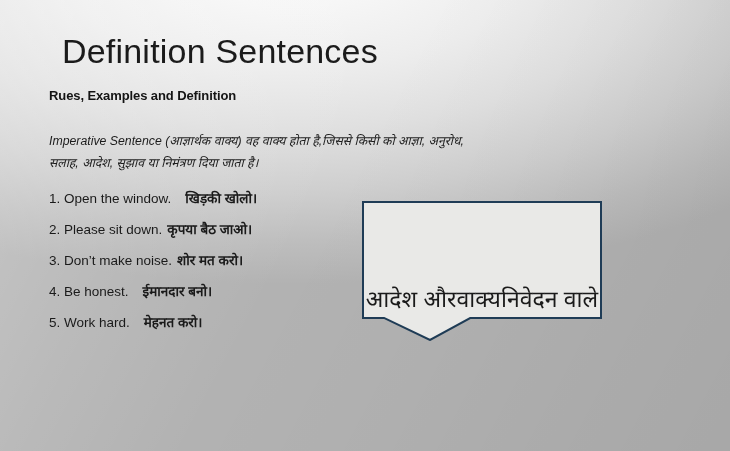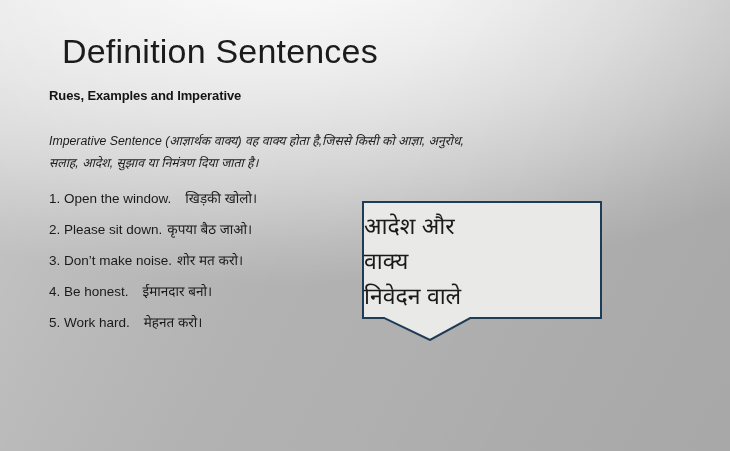--- a/index.html
+++ b/index.html
@@ -91,36 +91,36 @@
   }
 
   .example-row {
     font-size: 13.5px;
     color: #1a1a1a;
     line-height: 18px;
     height: 31px;
     white-space: nowrap;
   }
   .example-row .en { }
-  .example-row .hi { padding-left: 5px; }
+  .example-row .hi { padding-left: 5px; font-weight: bold; }
   .example-row.wide-gap .hi { padding-left: 14px; }
 
   
   .callout {
     position: absolute;
     left: 362px;
     top: 201px;
     width: 240px;
     height: 118px;
     background: #e9e9e7;
     border: 2px solid #1f3c56;
     box-sizing: border-box;
     display: flex;
-    flex-direction: column;
-    align-items: flex-start;
+    flex-direction: row;
+    align-items: flex-end;
     justify-content: center;
     padding-top: 2px;
   }
   .callout-line {
     font-size: 23px;
     color: #1a1a1a;
     line-height: 35px;
     text-align: center;
     white-space: nowrap;
   }
@@ -139,21 +139,21 @@
 <body>
 
 <div id="slide">
 
   <div id="sheen"></div>
 
   <div id="content">
 
     <div class="title">Definition Sentences</div>
 
-    <div class="subtitle">Rues, Examples and Imperative</div>
+    <div class="subtitle">Rues, Examples and Definition</div>
 
     <div class="definition">
       <div>Imperative Sentence (आज्ञार्थक वाक्य) वह वाक्य होता है,जिससे किसी को आज्ञा, अनुरोध,</div>
       <div>सलाह, आदेश, सुझाव या निमंत्रण दिया जाता है।</div>
     </div>
 
     <div class="examples">
 
       <div class="example-row wide-gap">
         <span class="en">1. Open the window.</span><span class="hi">खिड़की खोलो।</span>

